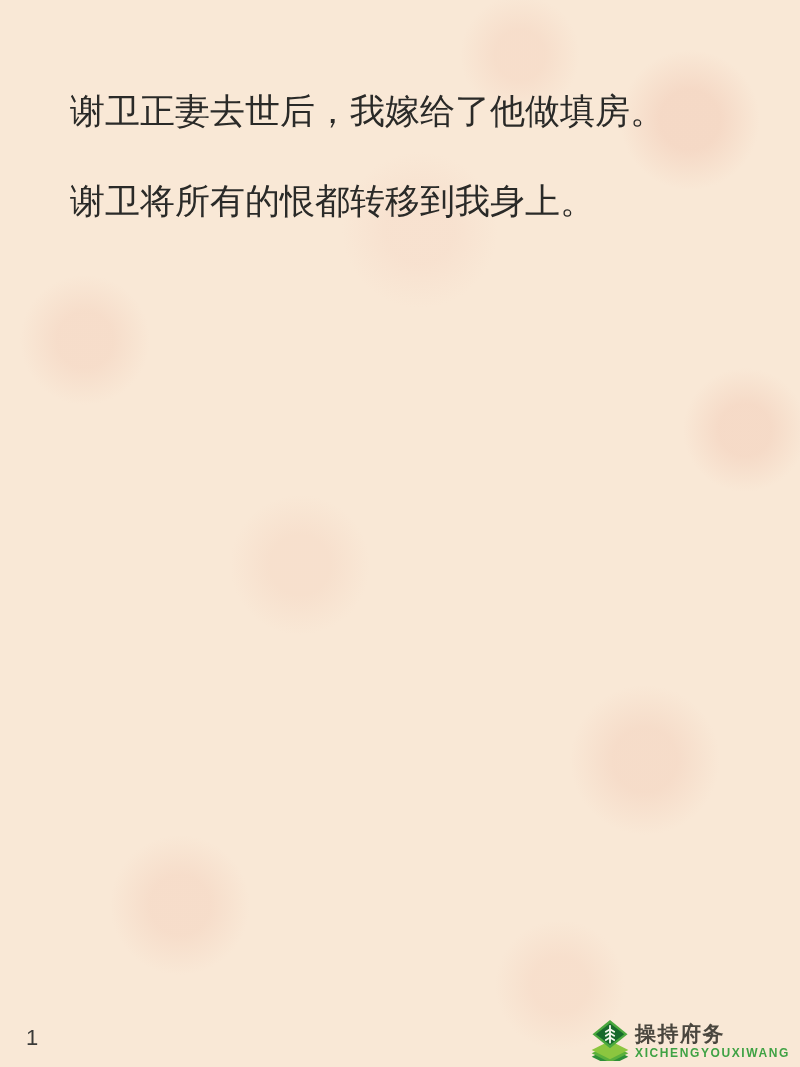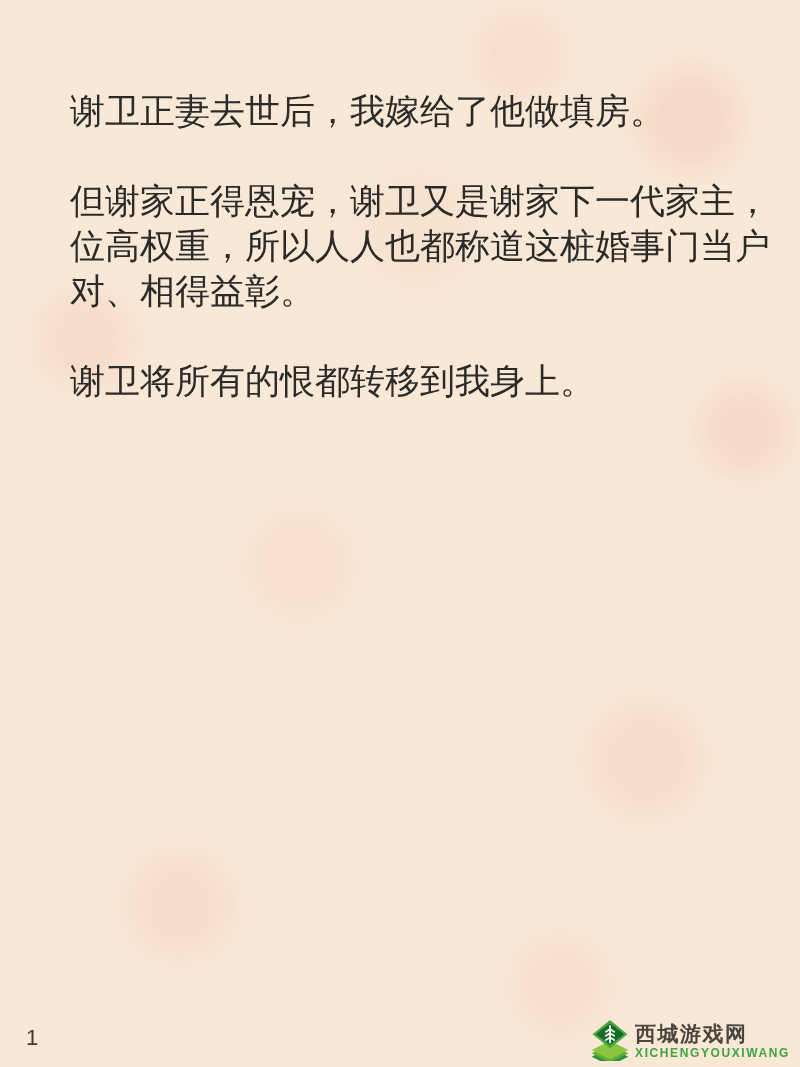--- a/index.html
+++ b/index.html
@@ -91,39 +91,36 @@
     margin-top: 2px;
   }
 </style>
 </head>
 <body>
 
 <div class="texture"></div>
 
 <main class="content">
   <p>谢卫正妻去世后，我嫁给了他做填房。</p>
-  <p>但谢家正得恩宠，谢卫又是谢家下一代家主，
-位高权重，所以人人也都称道这桩婚事门当户
-对、相得益彰。</p>
   <p>谢卫将所有的恨都转移到我身上。</p>
 </main>
 
 <div class="page-number">1</div>
 
 <div class="site-watermark">
   <svg class="wm-icon" viewBox="0 0 48 50" aria-hidden="true">
 
     <polygon points="24,34 46,45 24,56 2,45" fill="#2e8f38"></polygon>
     <polygon points="24,30 46,41 24,52 2,41" fill="#5bb03c"></polygon>
     <polygon points="24,26 46,37 24,48 2,37" fill="#8cc63f"></polygon>
 
     <polygon points="24,1 45,18 24,35 3,18" fill="#4aa83e"></polygon>
     <polygon points="24,5 41,18 24,31 7,18" fill="#176a2c"></polygon>
     <g stroke="#f4f9ee" stroke-width="2.2" fill="none" stroke-linecap="round">
       <line x1="24" y1="8" x2="24" y2="28"></line>
       <path d="M24 12 L19 15 M24 12 L29 15 M24 17 L19 20 M24 17 L29 20 M24 22 L19 25 M24 22 L29 25"></path>
     </g>
   </svg>
   <div class="wm-text">
-    <div class="wm-name">西城游戏网</div>
+    <div class="wm-name">操持府务</div>
     <div class="wm-tagline">XICHENGYOUXIWANG</div>
   </div>
 </div>
 
 </body></html>

